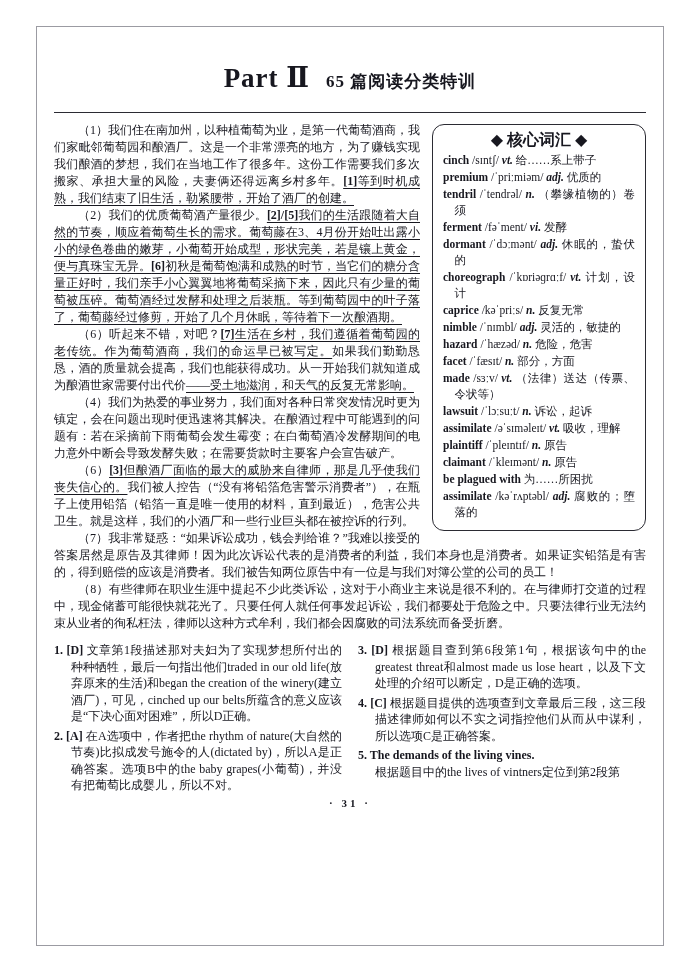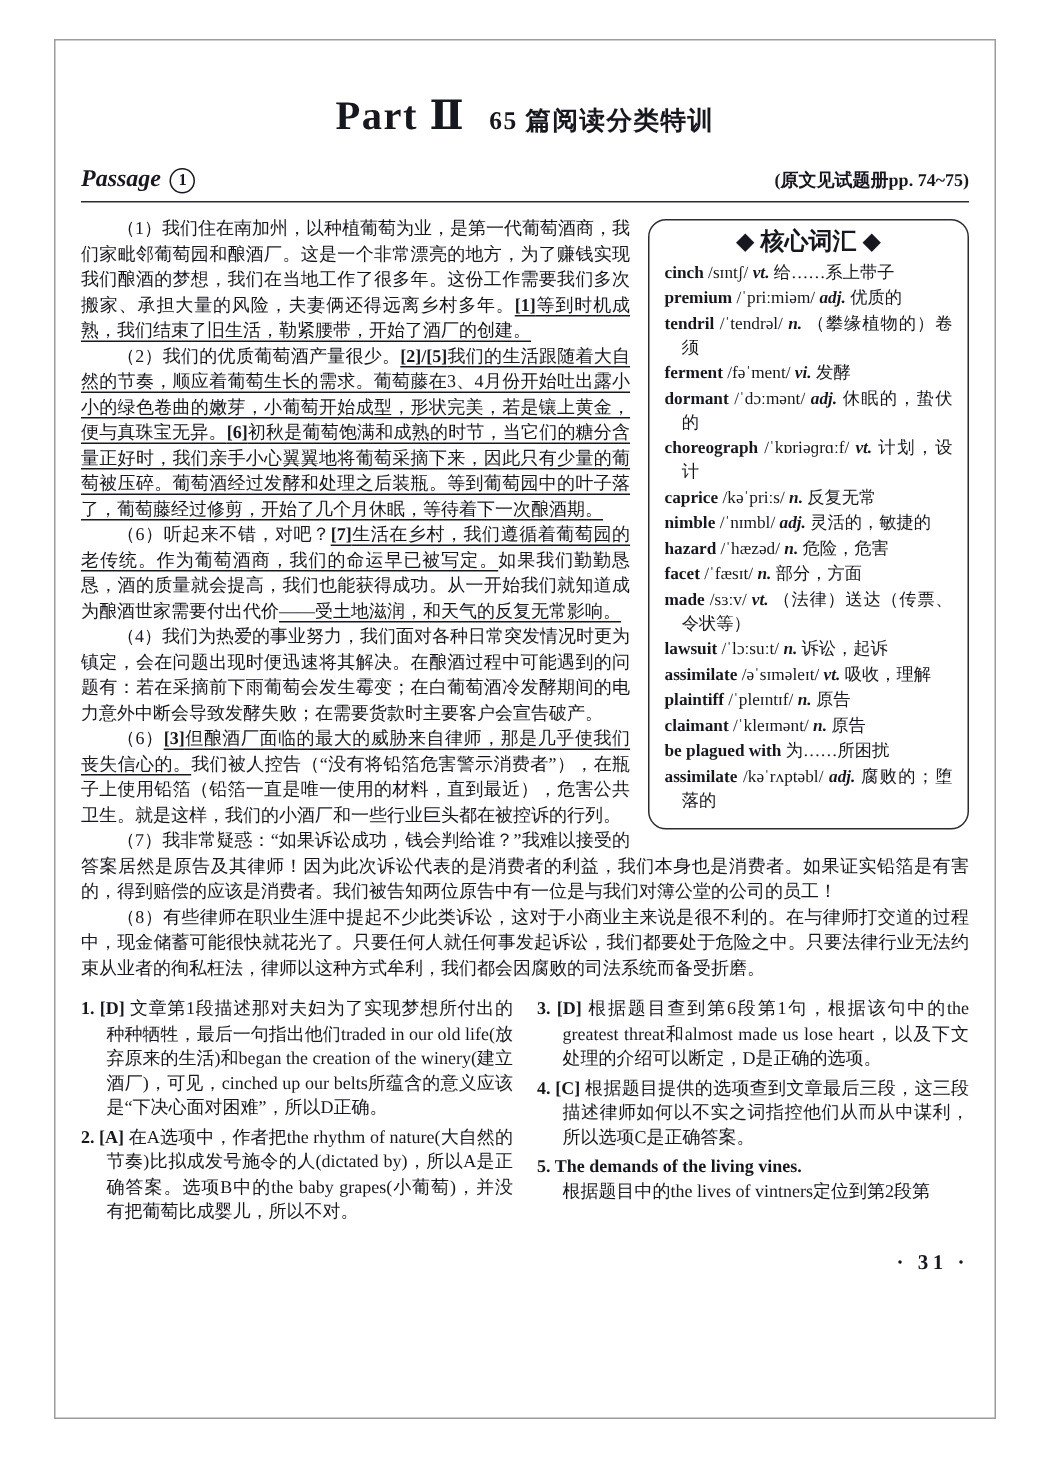--- a/index.html
+++ b/index.html
@@ -37,39 +37,33 @@
   .vocab-box li{padding-left:1em;text-indent:-1em;margin-bottom:1px;text-align:justify;}
   .vocab-box .pos{font-style:italic;font-weight:bold;}
   .para{font-size:12px;line-height:17px;text-align:justify;text-indent:2em;margin:0;}
   .u{text-decoration:underline;text-underline-offset:2.5px;text-decoration-thickness:1px;}
   .b{font-weight:bold;}
   .explanations{clear:both;display:flex;gap:16px;margin-top:10px;}
   .exp-col{flex:1;font-size:12px;line-height:16.5px;text-align:justify;}
   .exp-item{padding-left:17px;text-indent:-17px;margin-bottom:3px;}
   .exp-num{font-weight:bold;}
   .exp-ans{font-weight:bold;}
-  .footer{clear:both;text-align:right;font-size:14px;font-weight:bold;margin-top:16px;letter-spacing:3px;}
+  .footer{clear:both;text-align:center;font-size:11px;font-weight:bold;margin-top:0;letter-spacing:3px;}
 </style>
 </head>
 <body>
 
 <div class="page">
   <div class="frame"></div>
   <div class="content">
 
     <div class="title-row">
       <span class="part">Part Ⅱ</span><span class="title-text">65 篇阅读分类特训</span>
     </div>
 
-    <div class="passage-header">
-      <div>
-        <span class="passage-label">Passage</span><span class="passage-num-circle">1</span>
-      </div>
-      <div class="source-note">(原文见试题册pp. 74~75)</div>
-    </div>
     <hr class="ph-rule">
 
     <div class="main">
       <aside class="vocab-box">
         <div class="vocab-title">◆ 核心词汇 ◆</div>
         <ul id="vocab-list">
             <li><b>cinch</b> /sɪntʃ/ <span class="pos">vt. </span>给……系上带子</li>
             <li><b>premium</b> /ˈpriːmiəm/ <span class="pos">adj. </span>优质的</li>
             <li><b>tendril</b> /ˈtendrəl/ <span class="pos">n. </span>（攀缘植物的）卷须</li>
             <li><b>ferment</b> /fəˈment/ <span class="pos">vi. </span>发酵</li>

